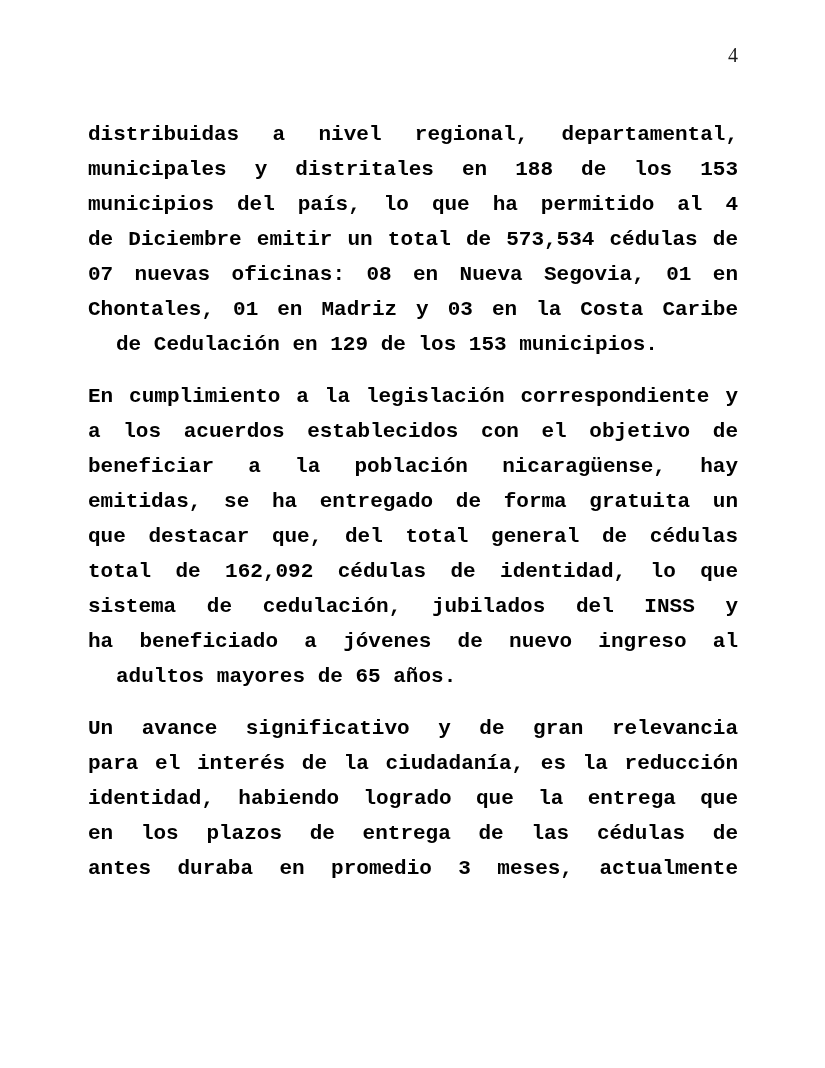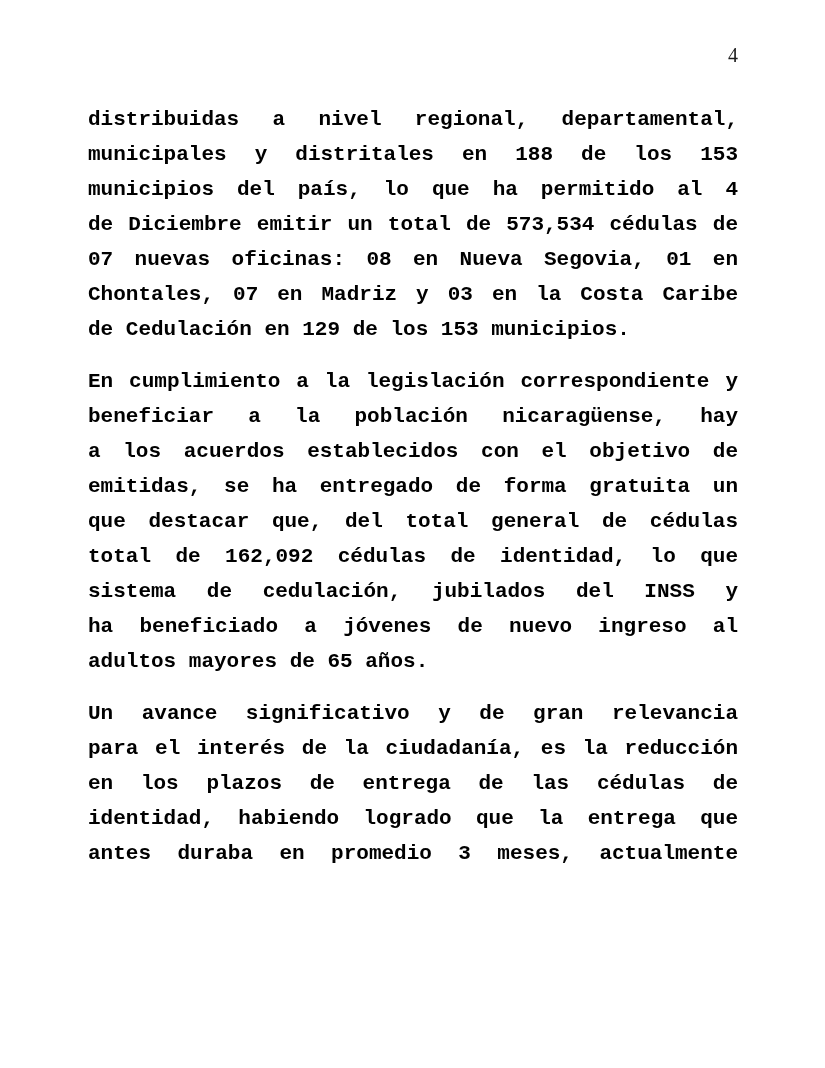--- a/index.html
+++ b/index.html
@@ -18,21 +18,21 @@
     position: absolute;
     top: 44px;
     right: 87px;
     font-family: "Liberation Serif", serif;
     font-size: 20px;
     color: #1c1c1c;
   }
   .document-body {
     position: absolute;
     left: 88px;
-    top: 102px;
+    top: 117px;
     width: 650px;
     font-family: "Liberation Mono", "DejaVu Sans Mono", monospace;
     font-weight: bold;
     font-size: 21px;
     line-height: 35px;
     color: #000000;
     letter-spacing: 0px;
   }
   .paragraph {
     margin: 0 0 17px 0;
@@ -41,49 +41,50 @@
   .line {
     text-align: justify;
     text-align-last: justify;
     white-space: normal;
     height: 35px;
     overflow: hidden;
   }
   .line.flush-left {
     text-align: left;
     text-align-last: left;
+    margin-left: 28px;
   }
 </style>
 </head>
 <body>
 
 <div class="page">
   <div class="page-number">4</div>
   <div class="document-body">
       <div class="paragraph">
         <div class="line">distribuidas a nivel regional, departamental,</div>
         <div class="line">municipales y distritales en 188 de los 153</div>
         <div class="line">municipios del país, lo que ha permitido al 4</div>
         <div class="line">de Diciembre emitir un total de 573,534 cédulas de</div>
         <div class="line">07 nuevas oficinas: 08 en Nueva Segovia, 01 en</div>
-        <div class="line">Chontales, 07 en Madriz y 03 en la Costa Caribe</div>
+        <div class="line">Chontales, 01 en Madriz y 03 en la Costa Caribe</div>
         <div class="line flush-left">de Cedulación en 129 de los 153 municipios.</div>
       </div>
       <div class="paragraph">
         <div class="line">En cumplimiento a la legislación correspondiente y</div>
+        <div class="line">a los acuerdos establecidos con el objetivo de</div>
         <div class="line">beneficiar a la población nicaragüense, hay</div>
-        <div class="line">a los acuerdos establecidos con el objetivo de</div>
         <div class="line">emitidas, se ha entregado de forma gratuita un</div>
         <div class="line">que destacar que, del total general de cédulas</div>
         <div class="line">total de 162,092 cédulas de identidad, lo que</div>
         <div class="line">sistema de cedulación, jubilados del INSS y</div>
         <div class="line">ha beneficiado a jóvenes de nuevo ingreso al</div>
         <div class="line flush-left">adultos mayores de 65 años.</div>
       </div>
       <div class="paragraph">
         <div class="line">Un avance significativo y de gran relevancia</div>
         <div class="line">para el interés de la ciudadanía, es la reducción</div>
+        <div class="line">identidad, habiendo logrado que la entrega que</div>
         <div class="line">en los plazos de entrega de las cédulas de</div>
-        <div class="line">identidad, habiendo logrado que la entrega que</div>
         <div class="line">antes duraba en promedio 3 meses, actualmente</div>
       </div>
     </div>
 </div>
 
 </body></html>

